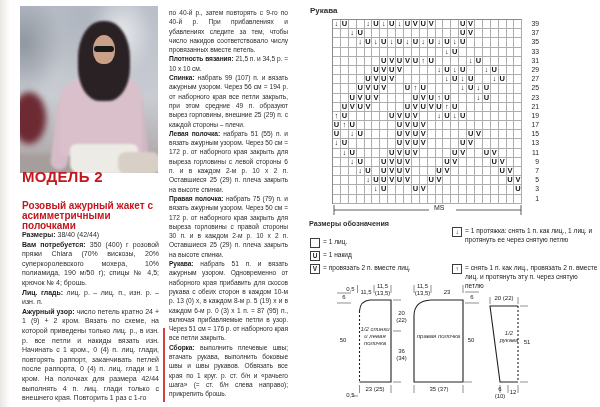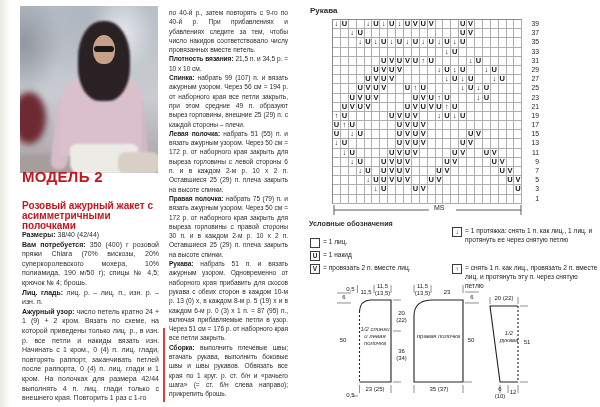--- a/index.html
+++ b/index.html
@@ -617,21 +617,21 @@
       <div>13</div>
       <div>11</div>
       <div>9</div>
       <div>7</div>
       <div>5</div>
       <div>3</div>
       <div>1</div>
     </div>
   <div class="ms-label">MS</div>
 
-  <div class="legend-title">Условные обозначения</div>
+  <div class="legend-title">Размеры обозначения</div>
   <div class="lg-item" style="left:310px;top:238px;">
     <span class="lg-box"></span>
     <span>= 1 лиц.</span>
   </div>
   <div class="lg-item" style="left:310px;top:251px;">
     <span class="lg-box">U</span>
     <span>= 1 накид</span>
   </div>
   <div class="lg-item" style="left:310px;top:264px;">
     <span class="lg-box">V</span>

